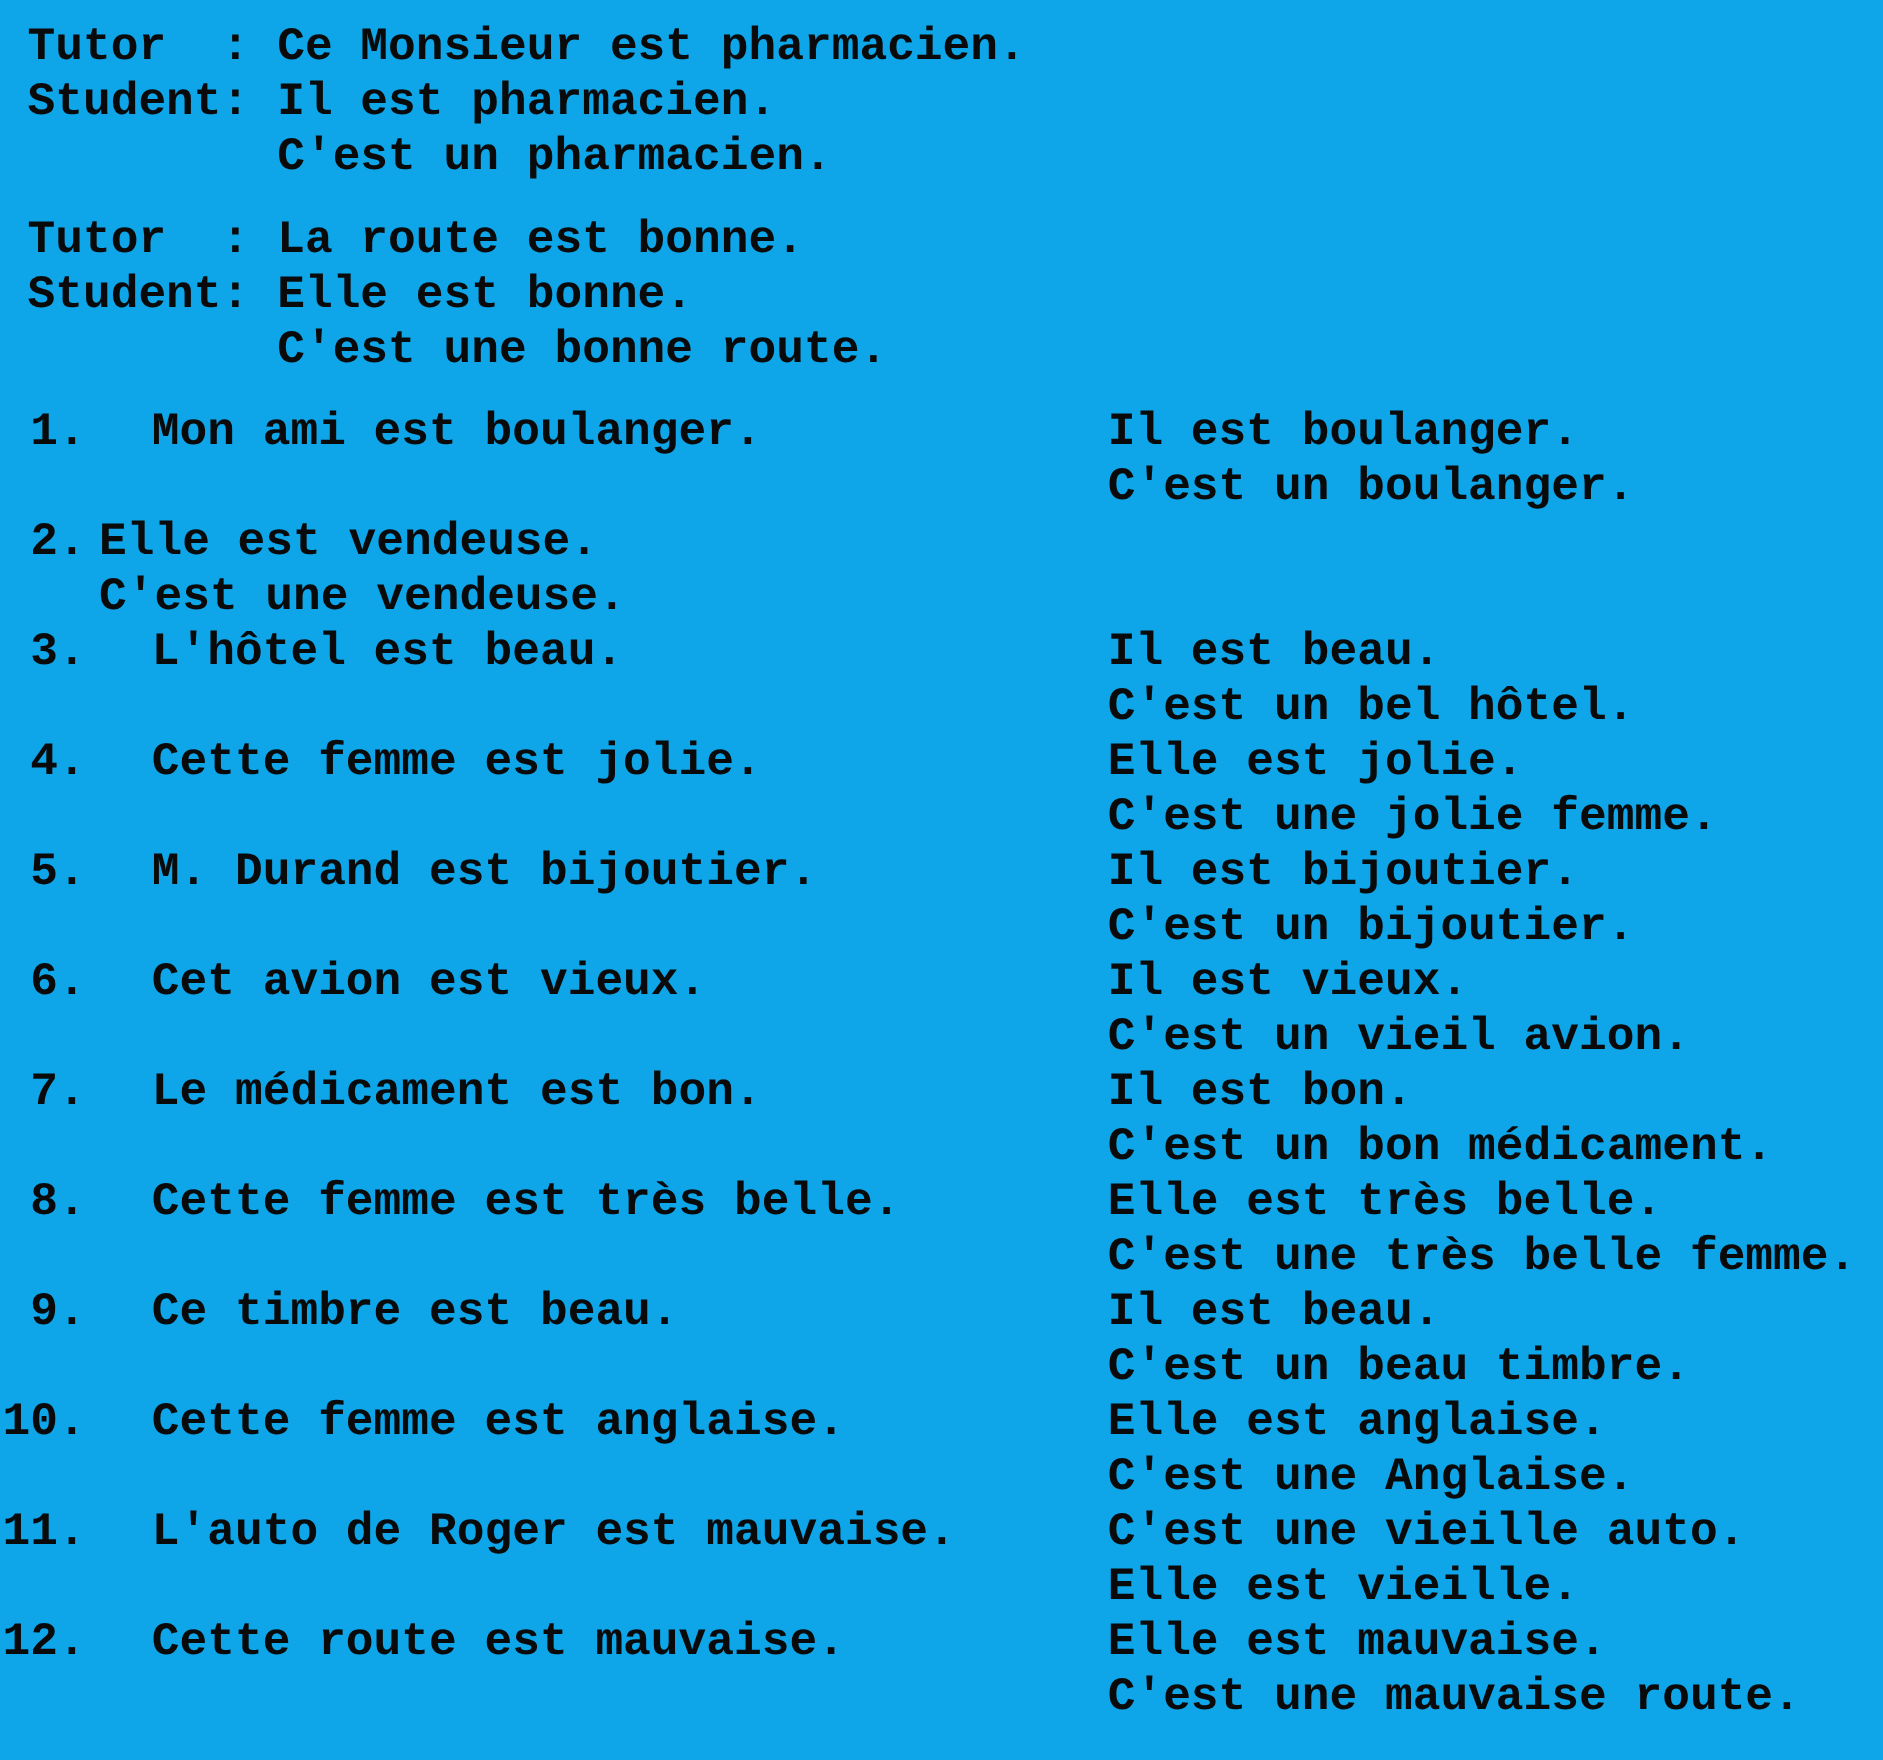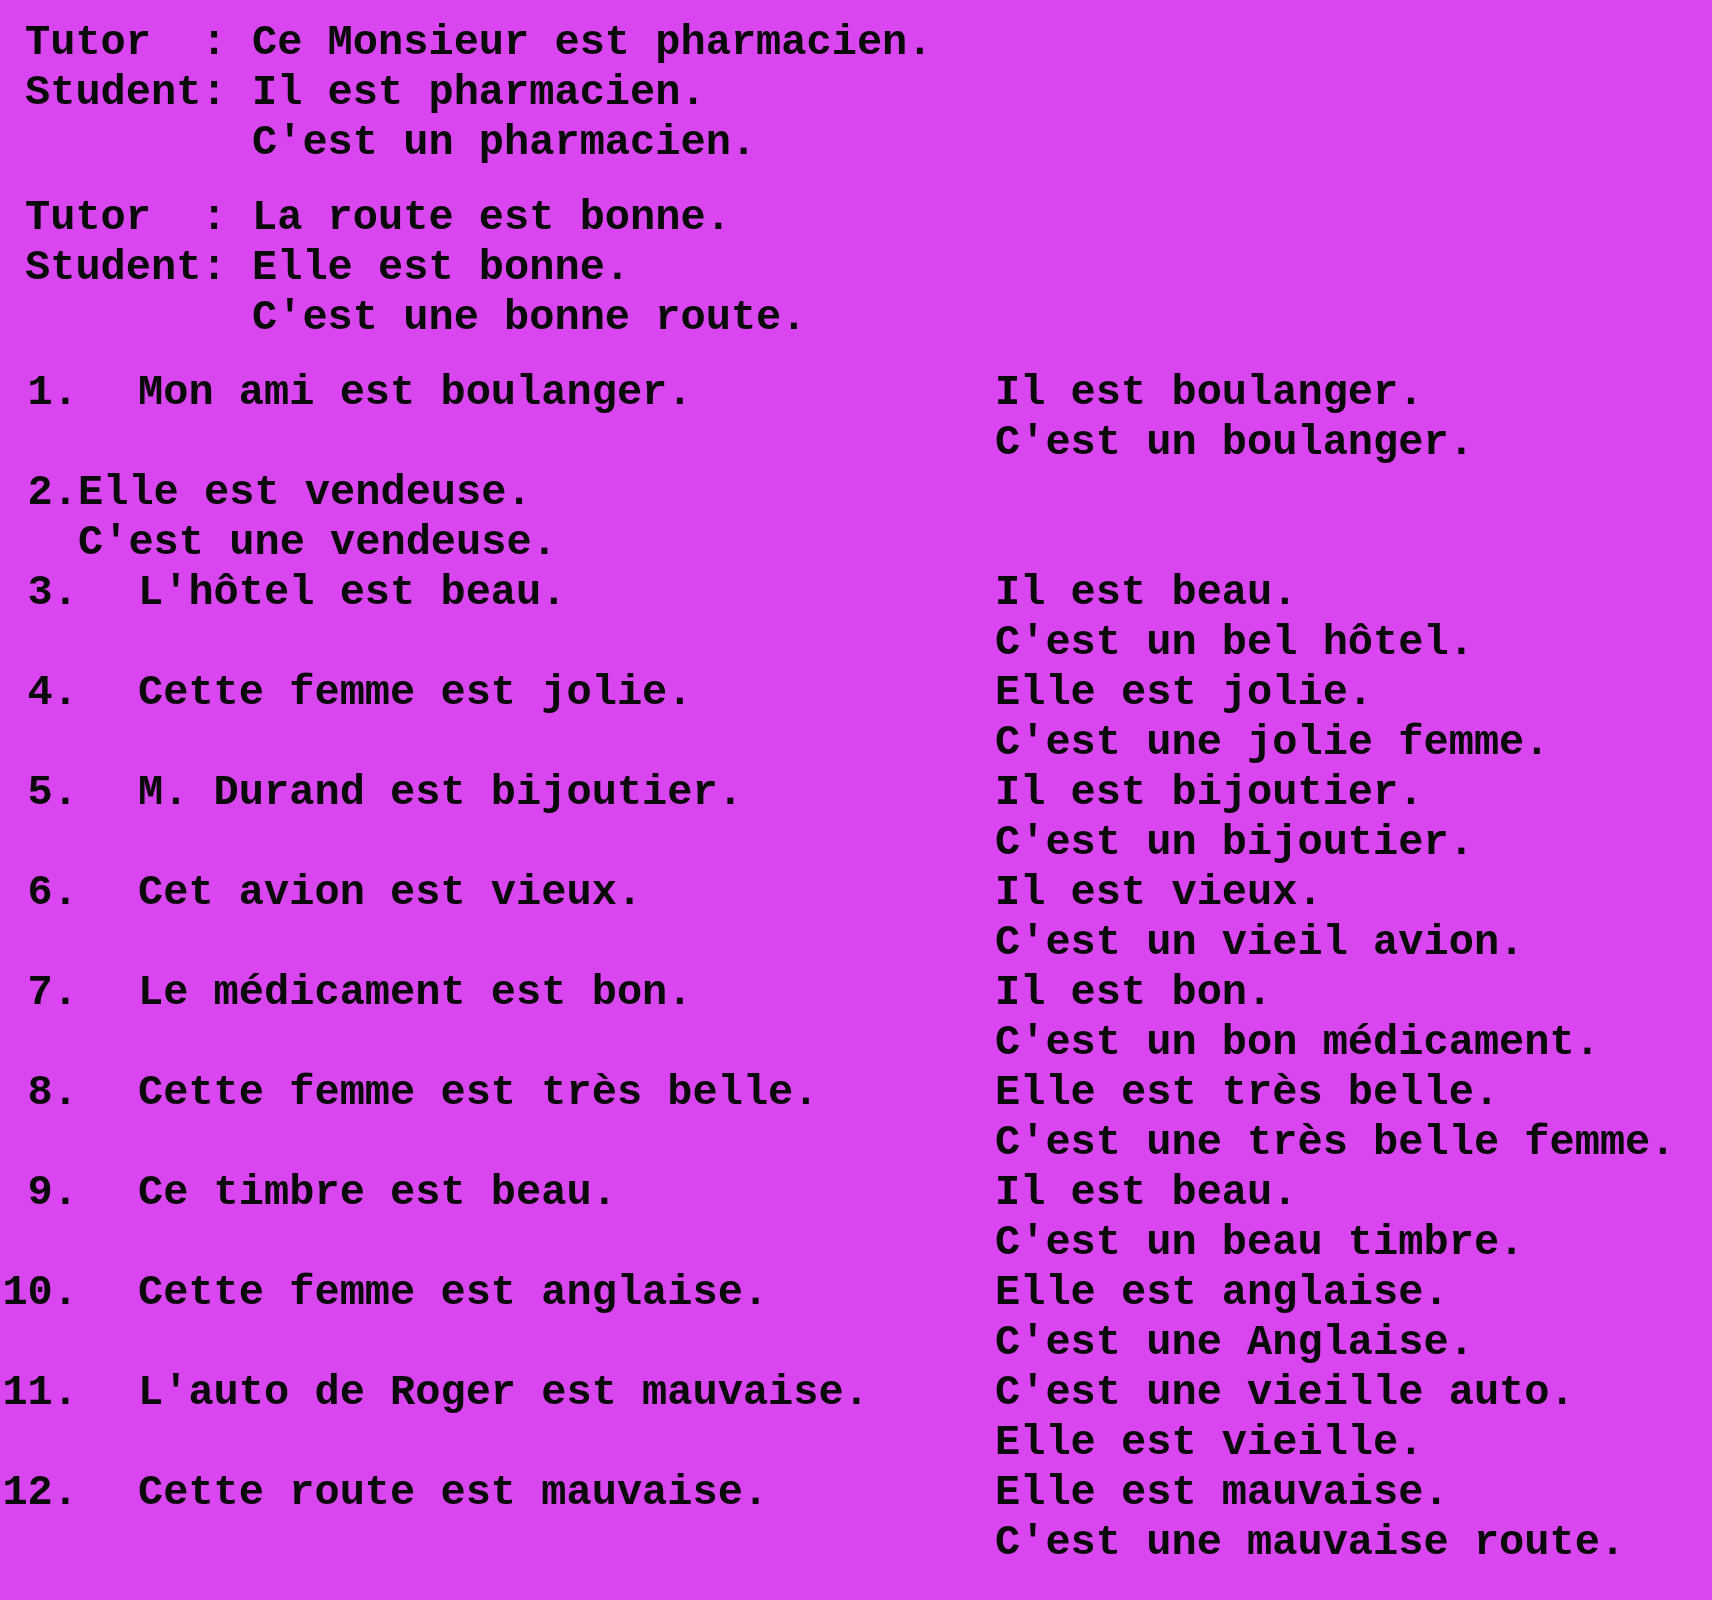--- a/index.html
+++ b/index.html
@@ -4,21 +4,21 @@
 <style>
   html, body {
     margin: 0;
     padding: 0;
     background: #ffffff;
   }
   .page {
     position: relative;
     width: 1712px;
     height: 1600px;
-    background: #d946ef;
+    background: #0ea5e9;
     color: #0a0a0a;
     font-family: "Liberation Mono", "DejaVu Sans Mono", monospace;
     font-weight: bold;
     font-size: 42px;
     line-height: 50px;
     padding-top: 18px;
     box-sizing: border-box;
     overflow: hidden;
   }
   .example-block {
@@ -43,21 +43,21 @@
   .drill-number {
     text-align: right;
     line-height: 50px;
   }
   .drill-prompt {
     padding-left: 60px;
     line-height: 50px;
     white-space: pre;
   }
   .drill-responses { line-height: 50px; }
-  .response-line { white-space: pre; }
+  .response-line { white-space: pre; margin-left: 12px; }
 </style>
 </head>
 <body>
 
 <div class="page">
 
   <section class="example-block">
     <div class="ex-line">
       <span class="speaker">Tutor  :</span>
       <span class="ex-text">Ce Monsieur est pharmacien.</span>

